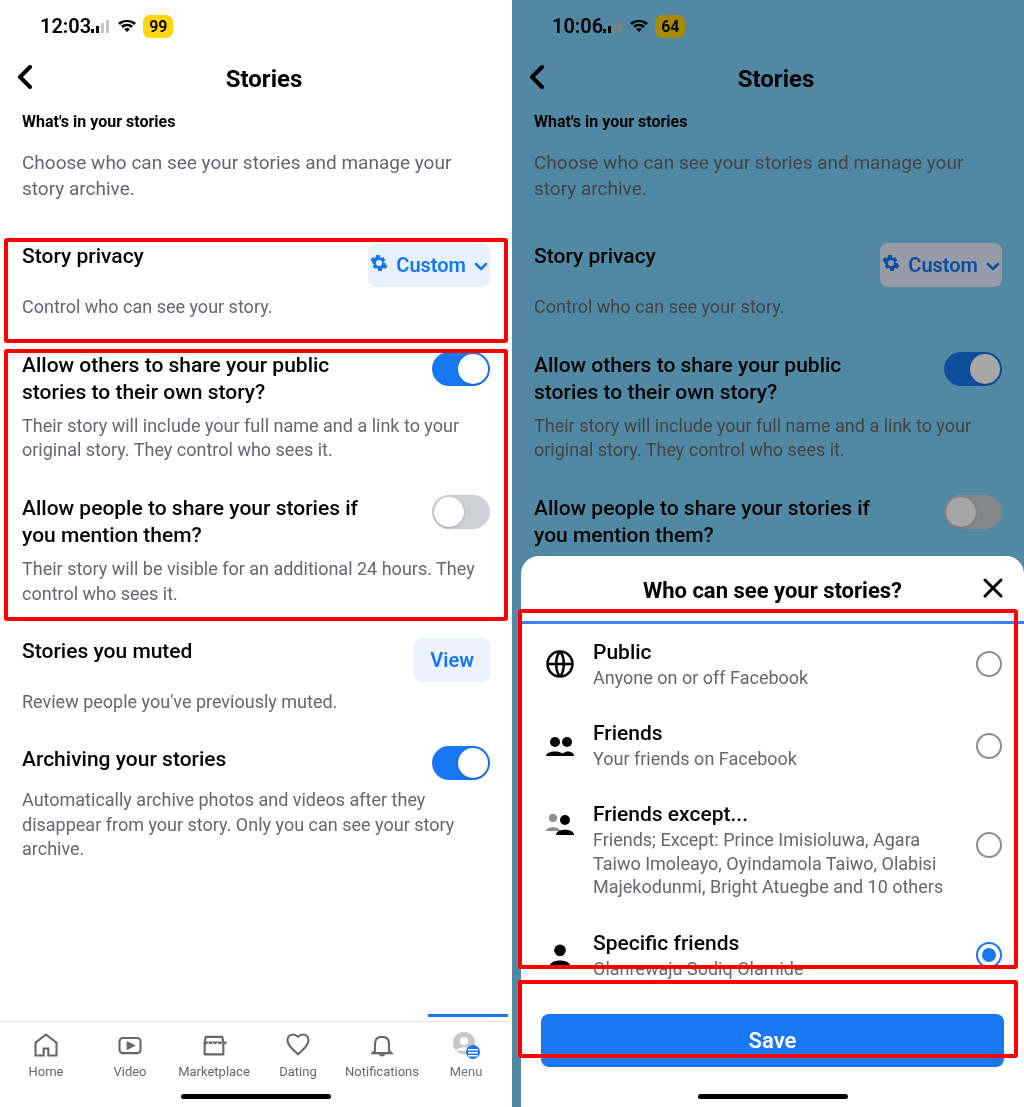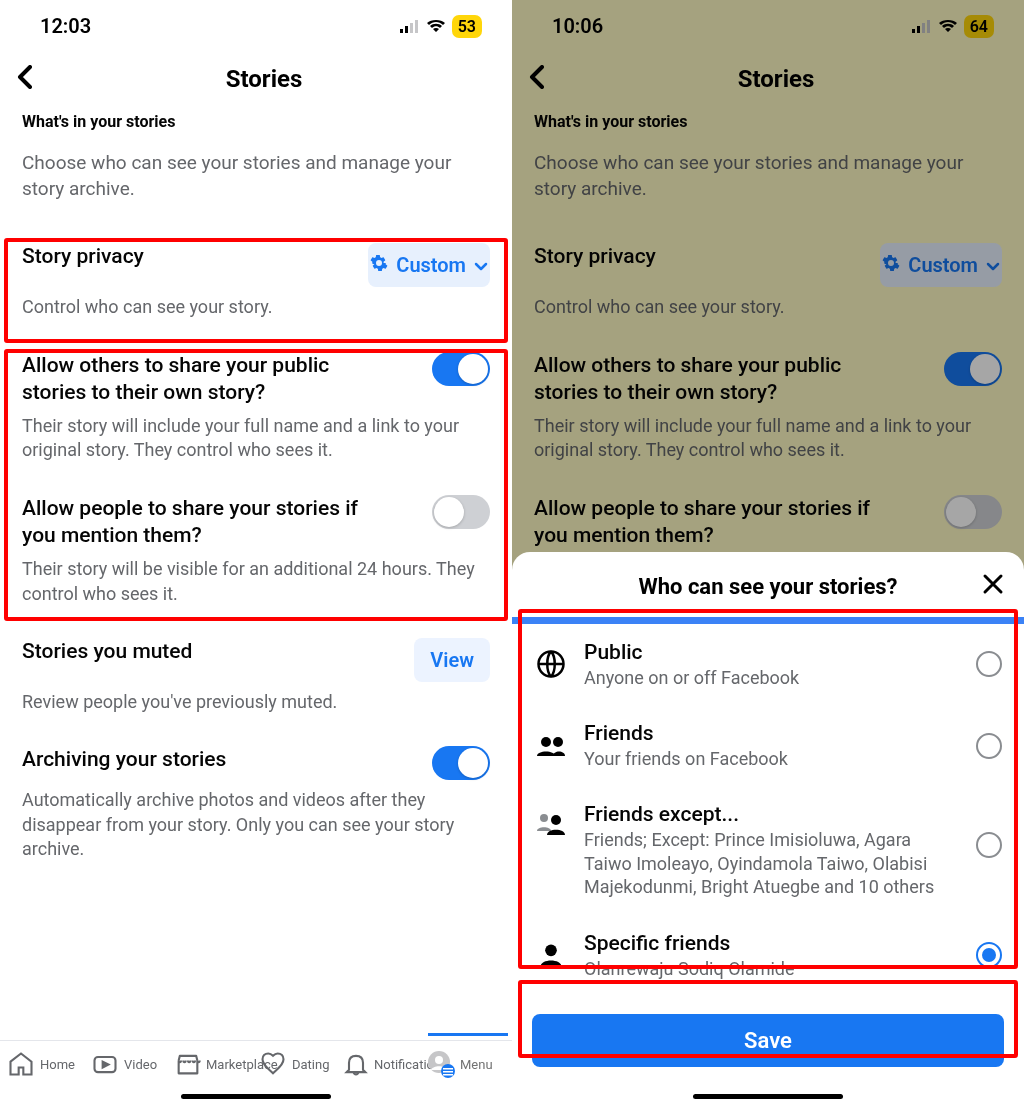--- a/index.html
+++ b/index.html
@@ -11,32 +11,32 @@
     height: 1107px;
     overflow: hidden;
   }
   .phone {
     width: 512px;
     height: 1107px;
     position: relative;
     background: #fff;
   }
   .phone.right {
-    background: #fef9c3;
+    background: #7dd3fc;
   }
   .phone.right .dim-overlay {
     position: absolute;
     top: 0; left: 0; right: 0; bottom: 0;
     background: rgba(0,0,0,0.35);
     z-index: 5;
     pointer-events: none;
   }
   .status-bar {
     display: flex;
-    justify-content: space-between;
+    justify-content: flex-start;
     align-items: center;
     padding: 14px 30px 6px 40px;
     font-size: 20px;
     font-weight: 600;
   }
   .status-right { display: flex; align-items: center; gap: 6px; }
   .battery-badge {
     background: #ffd60a;
     border-radius: 7px;
     padding: 2px 6px;
@@ -149,21 +149,21 @@
     bottom: 0;
     left: 0; right: 0;
     display: flex;
     justify-content: space-around;
     padding: 8px 4px 28px;
     border-top: 1px solid #e4e6eb;
     background: #fff;
   }
   .tab-item {
     display: flex;
-    flex-direction: row;
+    flex-direction: column;
     align-items: center;
     gap: 4px;
     font-size: 13px;
     color: #65676b;
     width: 80px;
   }
   .tab-item.active { color: #737373; }
   .tab-item .tab-icon {
     width: 30px;
     height: 30px;
@@ -187,21 +187,21 @@
     height: 3px;
     background: #1877f2;
     right: 4px;
     width: 80px;
   }
 
   
   .sheet {
     position: absolute;
     bottom: 0;
-    left: 0; right: 0;
+    left: 9px; right: 0;
     background: #fff;
     border-top-left-radius: 18px;
     border-top-right-radius: 18px;
     z-index: 50;
     padding-bottom: 40px;
   }
   .sheet-header {
     display: flex;
     align-items: center;
     justify-content: center;
@@ -212,21 +212,21 @@
     font-size: 22px;
     font-weight: 700;
   }
   .sheet-close {
     position: absolute;
     right: 20px;
     font-size: 26px;
     font-weight: 700;
   }
   .sheet-list {
-    border-top: 7px solid #3b82f6;
+    border-top: 3px solid #3b82f6;
   }
   .opt {
     display: flex;
     align-items: center;
     gap: 16px;
     padding: 16px 22px;
   }
   .opt-icon {
     width: 34px;
     height: 34px;
@@ -290,21 +290,21 @@
             <rect x="5" y="7" width="3" height="7" fill="#000"></rect>
             <rect x="10" y="4" width="3" height="10" fill="#c6c6c8"></rect>
             <rect x="15" y="1" width="3" height="13" fill="#c6c6c8"></rect>
           </svg>
       </span>
       <span class="wifi-icon">
         <svg width="20" height="14" viewBox="0 0 20 14">
             <path d="M10 13 L7 10 C8.5 8.5 11.5 8.5 13 10 Z M4 7 C7 4 13 4 16 7 L14 9 C11.5 6.5 8.5 6.5 6 9 Z M1 4 C5 0 15 0 19 4 L17 6 C13 2 7 2 3 6 Z" fill="#000"></path>
           </svg>
       </span>
-      <span class="battery-badge">53</span>
+      <span class="battery-badge">99</span>
     </div>
   </div>
 
   <div class="header">
     <span class="back-chevron">
       <svg width="16" height="24" viewBox="0 0 16 24">
           <path d="M14 2 L4 12 L14 22" stroke="#000" stroke-width="4" fill="none" stroke-linecap="round" stroke-linejoin="round"></path>
         </svg>
     </span>
     <span class="header-title">Stories</span>

